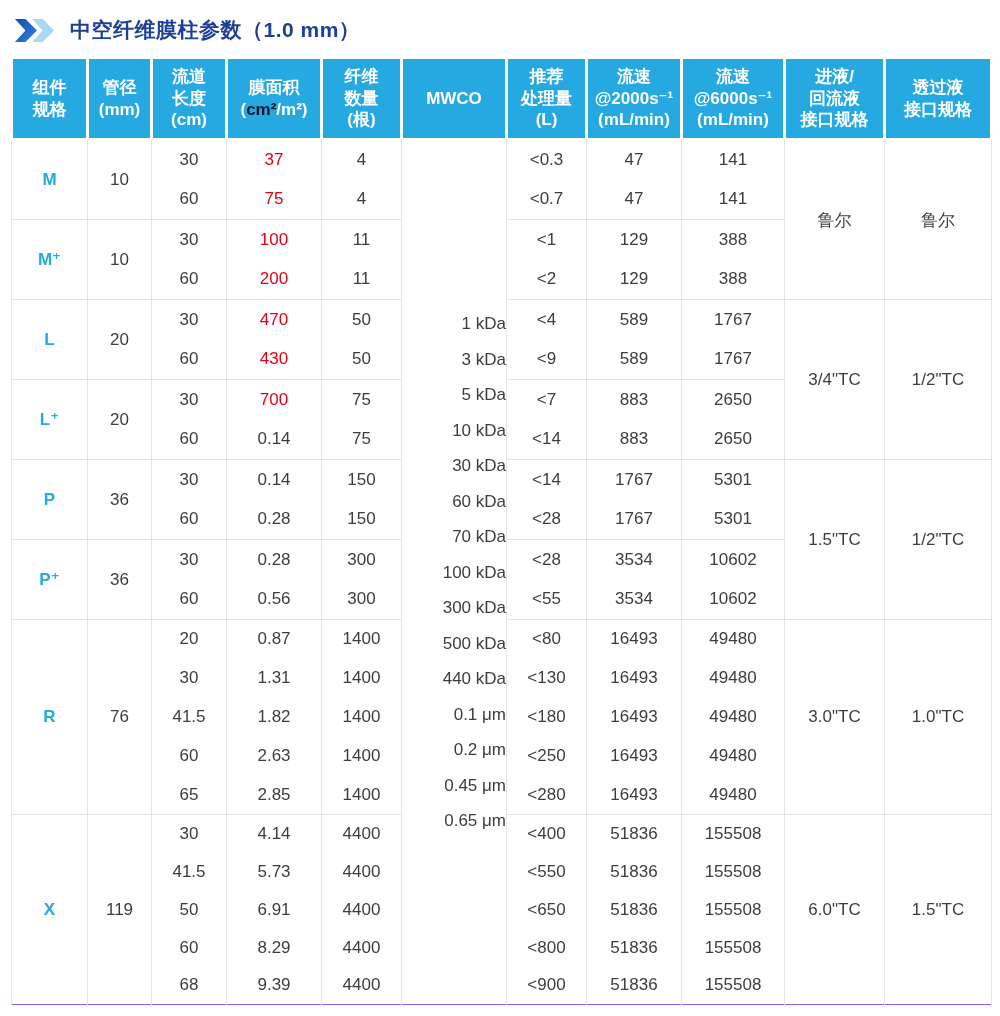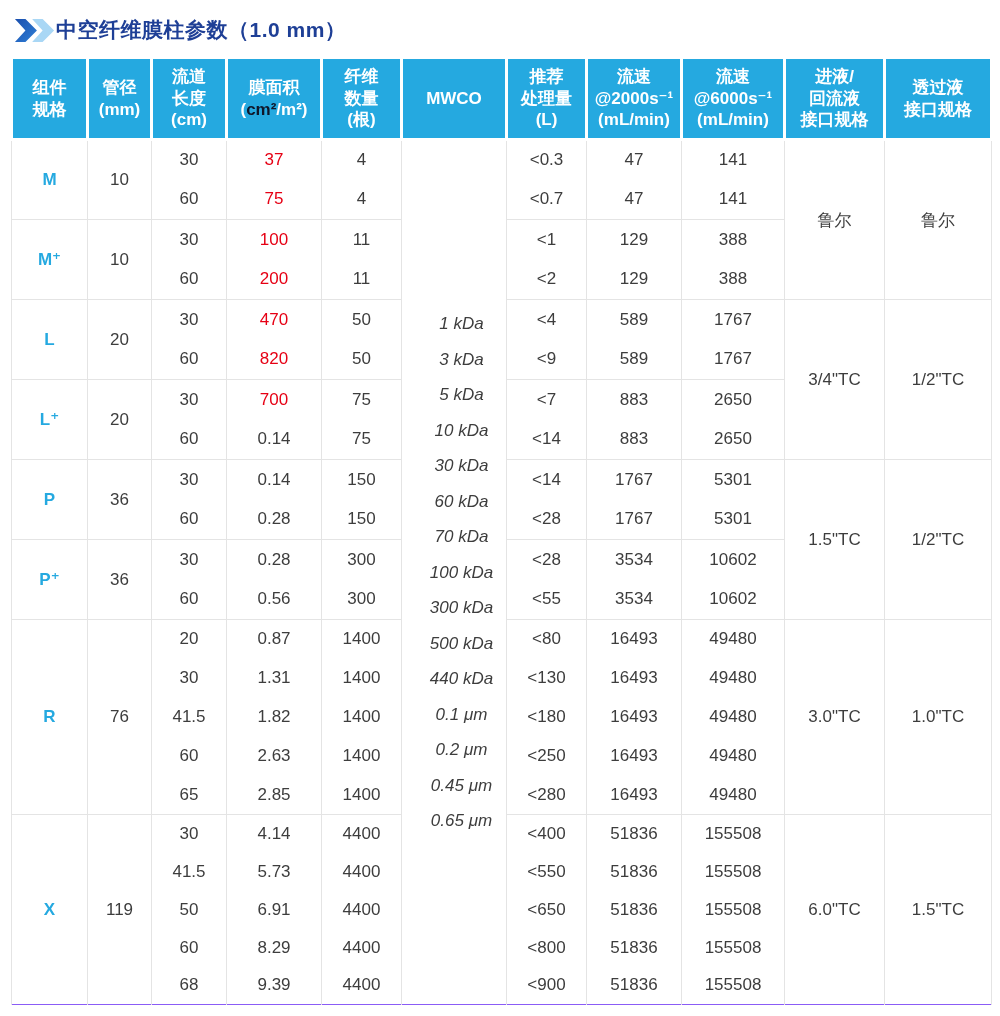--- a/index.html
+++ b/index.html
@@ -2,21 +2,21 @@
 <html><head>
 <meta charset="utf-8">
 <style>
   html,body { margin:0; padding:0; }
   body {
     width:1000px; height:1016px; background:#ffffff;
     font-family:"Liberation Sans","DejaVu Sans",sans-serif;
     -webkit-font-smoothing:antialiased;
   }
   .title-row {
-    display:flex; align-items:center; gap:0;
+    display:flex; align-items:center; gap:14px;
     padding:15px 0 11px 14px; height:30px;
   }
   .chevron-icon { width:42px; height:25px; flex:0 0 auto; }
   .page-title {
     margin:0; font-size:21px; font-weight:bold; color:#1e3f96;
     letter-spacing:0.5px;
   }
   table.spec-table {
     border-collapse:collapse; table-layout:fixed;
     width:980px; margin-left:10px;
@@ -31,21 +31,21 @@
   th .hdr-line { white-space:nowrap; }
   th .red-unit { color:#0f172a; }
   td {
     border-left:1px solid #e4e4e4; border-right:1px solid #e4e4e4;
     text-align:center; vertical-align:middle;
     font-size:17px; color:#3d3d3d; padding:0;
   }
   tr.gs td { border-top:1px solid #e4e4e4; }
   td.spec-cell { color:#25a9e0; font-weight:bold; font-size:17px; }
   td.red-val { color:#e60014;text-align:center; }
-  td.mwco-cell { text-align:center; padding-left:15px;font-style:italic; }
+  td.mwco-cell { text-align:right; padding-left:15px; }
   .mwco-item { height:35.5px; line-height:35.5px; white-space:nowrap; }
 </style>
 </head>
 <body>
 
 <div class="title-row">
   <svg class="chevron-icon" viewBox="0 0 44 26">
     <defs>
       <linearGradient id="chevGrad" x1="0" y1="0" x2="1" y2="1">
         <stop offset="0" stop-color="#1a4fae"></stop>
@@ -188,21 +188,21 @@
         <td class="red-val">470</td>
         <td>50</td>
         <td>&lt;4</td>
         <td>589</td>
         <td>1767</td>
         <td rowspan="4">3/4"TC</td>
         <td rowspan="4">1/2"TC</td>
       </tr>
       <tr style="height: 40px;">
         <td>60</td>
-        <td class="red-val">820</td>
+        <td class="red-val">430</td>
         <td>50</td>
         <td>&lt;9</td>
         <td>589</td>
         <td>1767</td>
       </tr>
       <tr class="gs" style="height: 40px;">
         <td class="spec-cell" rowspan="2">L⁺</td>
         <td rowspan="2">20</td>
         <td>30</td>
         <td class="red-val">700</td>

